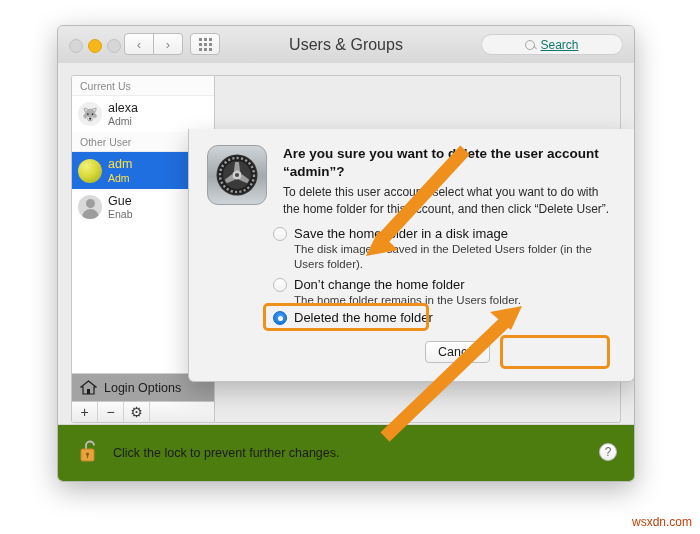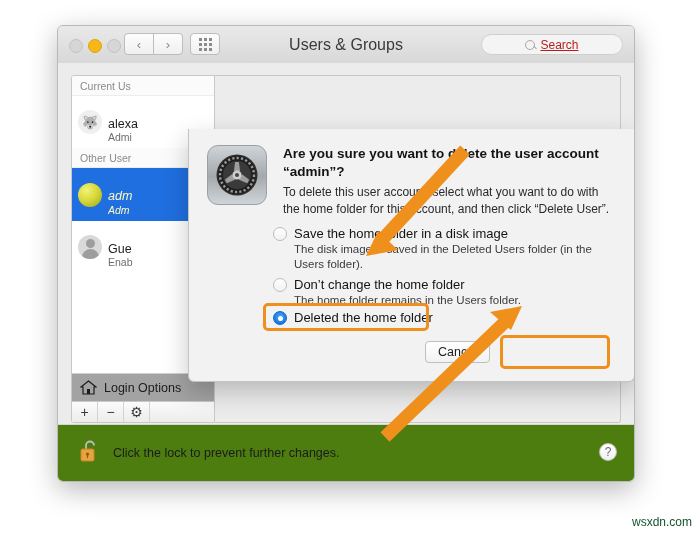--- a/index.html
+++ b/index.html
@@ -101,21 +101,21 @@
     margin-right: 5px;
   }
   #search-field .mag::after {
     content: "";
     position: absolute;
     width: 4px; height: 1.3px;
     background: #a8a8a8;
     transform: rotate(45deg);
     right: -3px; bottom: 0px;
   }
-  #search-placeholder { font-size: 12px; color: #b91c1c; text-decoration: underline; }
+  #search-placeholder { font-size: 12px; color: #0f766e; text-decoration: underline; }
 
   
   #window-body {
     position: absolute;
     top: 37px; left: 0; right: 0; bottom: 0;
     background: #ececec;
   }
 
   #content-area {
     position: absolute;
@@ -144,21 +144,21 @@
     background: #fbfbfb;
     border-bottom: 1px solid #ededed;
   }
   .user-row {
     display: flex;
     align-items: center;
     padding: 5px 6px;
     gap: 6px;
   }
   .user-row.selected { background: #1f6fe0; }
-  .user-row.selected .u-name, .user-row.selected .u-sub { color: #fef9c3; font-style: italic; }
+  .user-row.selected .u-name, .user-row.selected .u-sub { color: #fde047; }
   .u-avatar {
     width: 24px; height: 24px;
     border-radius: 50%;
     flex: 0 0 24px;
     position: relative;
     overflow: hidden;
   }
   .u-avatar.alex {
     background: #efefef;
     display: flex; align-items: center; justify-content: center;
@@ -176,21 +176,21 @@
     background: #9d9d9d;
     position: absolute; top: 4px; left: 7.5px;
   }
   .u-avatar.guest .body {
     width: 17px; height: 10px;
     border-radius: 9px 9px 0 0;
     background: #9d9d9d;
     margin-bottom: 0px;
   }
   .u-text { display: flex; flex-direction: column; line-height: 1.15; overflow: hidden; }
-  .u-name { font-size: 12.5px; color: #1c1c1c; white-space: nowrap; margin-top: 16px; }
+  .u-name { font-size: 12.5px; color: #1c1c1c; white-space: nowrap; }
   .u-sub  { font-size: 10.5px; color: #6d6d6d; white-space: nowrap; }
 
   #login-options {
     border-top: 1px solid #d2d2d2;
     display: flex;
     align-items: center;
     gap: 7px;
     padding: 6px 8px;
     background: #a3a3a3;
   }
@@ -447,21 +447,21 @@
     width: 700px; height: 534px;
     pointer-events: none;
     z-index: 40;
   }
 
   #watermark {
     position: absolute;
     right: 8px;
     bottom: 5px;
     font-size: 12px;
-    color: #14532d;
+    color: #c2410c;
     font-family: "Liberation Sans", sans-serif;
   }
 </style>
 </head>
 <body>
 
 <div id="prefs-window">
 
   <div id="titlebar">
     <div class="traffic close"></div>

